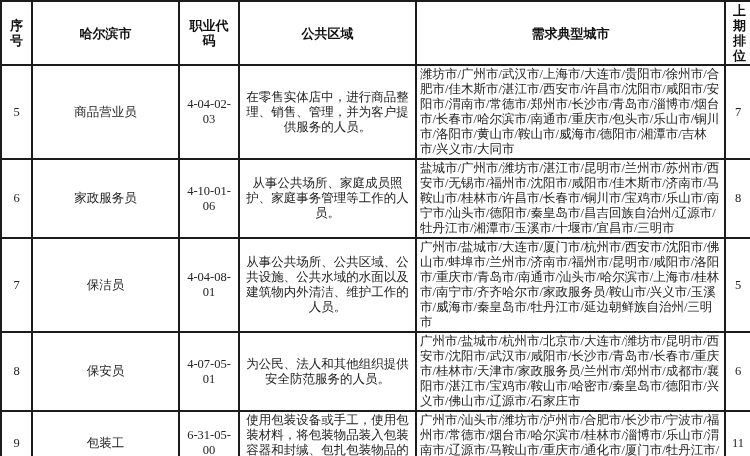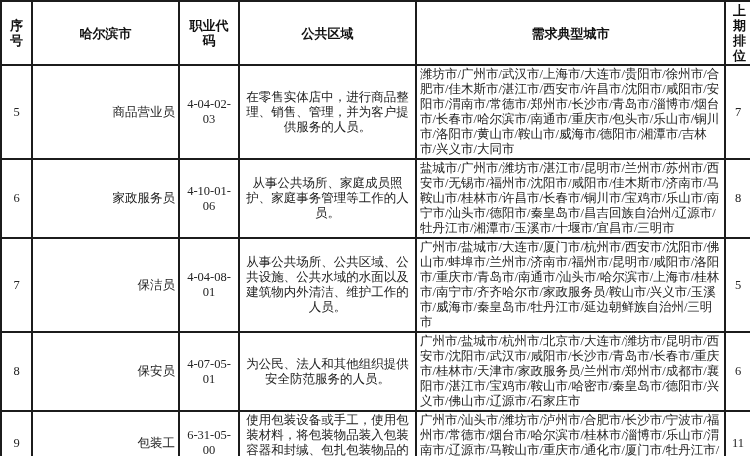--- a/index.html
+++ b/index.html
@@ -17,21 +17,21 @@
     overflow:hidden;
   }
   table.occ th {
     font-size:13px; font-weight:bold; text-align:center;
     height:29px; line-height:15px; padding:1px 7px; color:#111111;
   }
   table.occ td {
     font-size:12.5px; line-height:15px; padding:1px 3px; color:#232323;
   }
   td.center { text-align:center; padding:1px 1px; }
-  td.left   { text-align:right; }
+  td.left   { text-align:center; }
   td.def    { text-align:center; }
   td.cities { text-align:left; word-break:break-all; }
 </style>
 </head>
 <body>
 
 <div class="screen">
   <table class="occ">
     <colgroup>
       <col style="width:31px">

